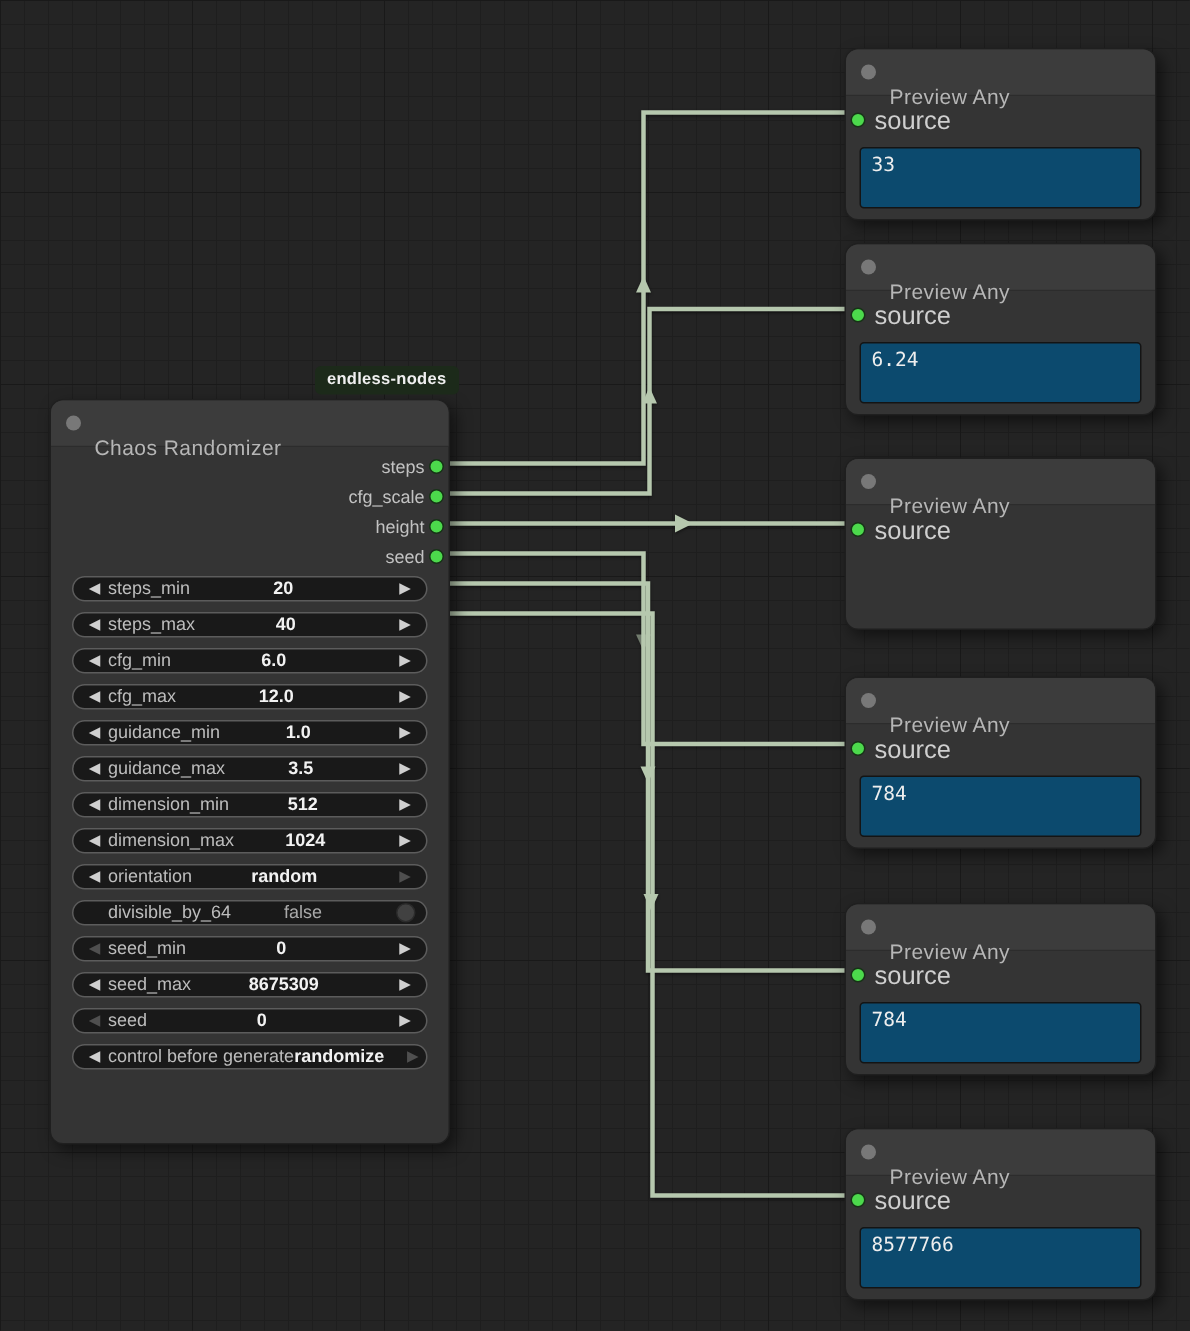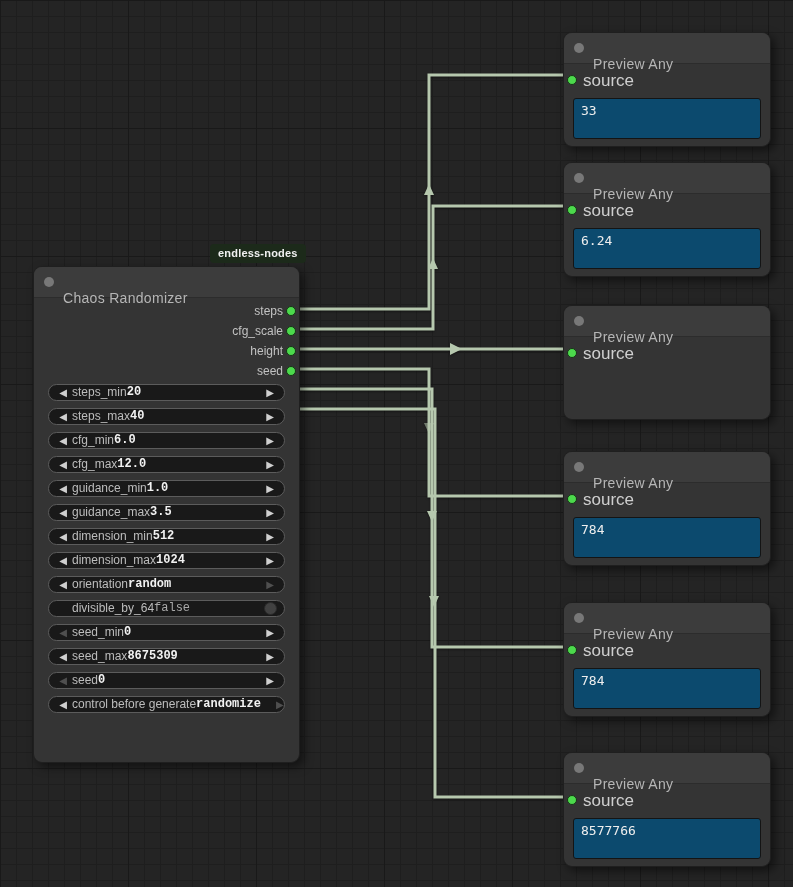--- a/index.html
+++ b/index.html
@@ -41,21 +41,21 @@
 
   .widgets{margin-top:3px;}
   .widget{
     height:17px;margin:0 14px 7px 14px;background:#191919;border:1px solid #5c5c5c;
     border-radius:9px;display:flex;align-items:center;box-sizing:border-box;
     padding:0 7px;font-size:12px;line-height:15px;
   }
   .arr{color:#cfcfcf;font-size:10px;flex:0 0 14px;text-align:center;}
   .arr.dim{color:#4f4f4f;}
   .wlabel{color:#bdbdbd;padding-left:2px;white-space:nowrap;}
-  .wvalue{flex:1;text-align:left;color:#f2f2f2;font-weight:700;padding-right:12px;white-space:nowrap;font-family:Liberation Mono, monospace;}
+  .wvalue{flex:1;text-align:center;color:#f2f2f2;font-weight:700;padding-right:12px;white-space:nowrap;}
   .wvalue.gray{color:#a9a9a9;font-weight:400;}
   .widget.toggle{padding-left:21px;}
   .knob{flex:0 0 13px;height:13px;border-radius:50%;background:#414141;border:1px solid #2b2b2b;box-sizing:border-box;margin-left:2px;}
 
   
   .preview{left:563px;width:208px;height:115px;}
   .srcrow{position:relative;height:26px;margin-top:6px;}
   .srcrow .port{position:absolute;left:3px;top:5px;}
   .plabel{position:absolute;left:19px;top:1px;color:#cfcfcf;font-size:17px;}
   .pbox{

